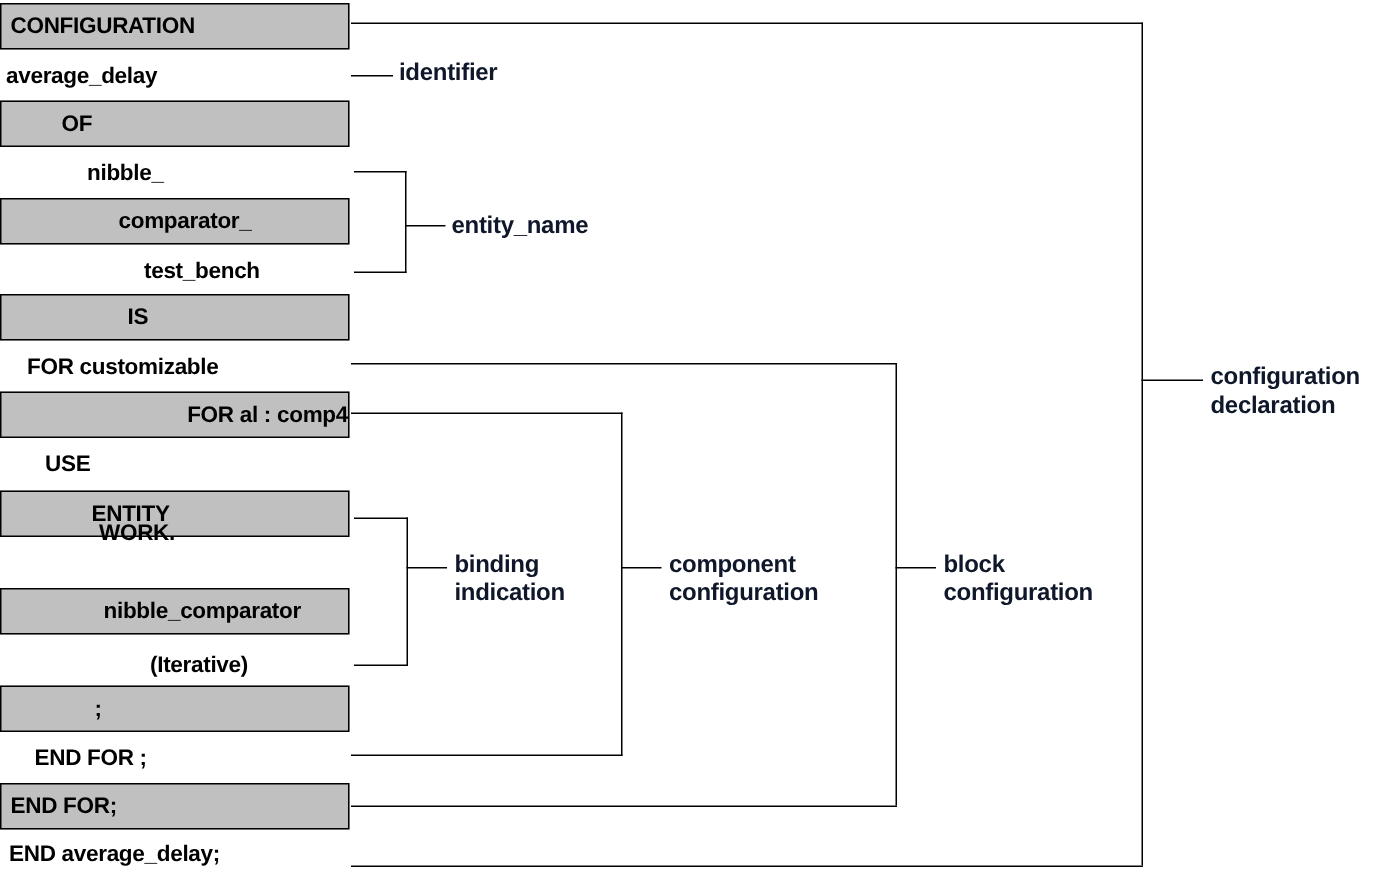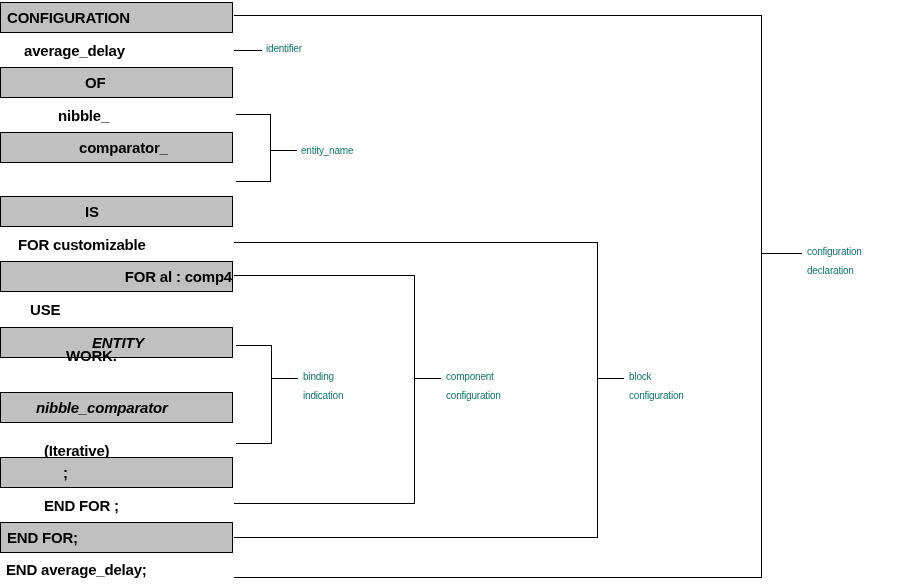--- a/index.html
+++ b/index.html
@@ -35,76 +35,79 @@
     border:none;
   }
 
   
   .hline{position:absolute;height:0;border-top:1px solid #000;}
   .vline{position:absolute;width:0;border-left:1px solid #000;}
 
   
   .label{
     position:absolute;
-    font-size:10px;
-    font-weight:normal;
-    color:#0f766e;
+    font-size:16px;
+    font-weight:bold;
+    color:#0f172a;
     line-height:19px;
     white-space:nowrap;
     letter-spacing:-0.2px;
   }
 </style>
 </head>
 <body>
 
 <div id="stage">
 
   <div class="row gray" style="top: 2px; padding-left: 6px;" id="r0">
       <span>CONFIGURATION</span>
     </div>
-  <div class="row plain" style="top: 35px; padding-left: 24px;" id="r1">
+  <div class="row plain" style="top: 35px; padding-left: 4px;" id="r1">
       <span>average_delay</span>
     </div>
-  <div class="row gray" style="top: 67px; padding-left: 84px;" id="r2">
+  <div class="row gray" style="top: 67px; padding-left: 40px;" id="r2">
       <span>OF</span>
     </div>
   <div class="row gray" style="top: 132px; padding-left: 78px;" id="r4">
       <span>comparator_</span>
     </div>
   <div class="row plain" style="top: 100px; padding-left: 58px;" id="r3">
       <span>nibble_</span>
+    </div>
+  <div class="row plain" style="top: 165px; padding-left: 96px;" id="r5">
+      <span>test_bench</span>
     </div>
   <div class="row gray" style="top: 196px; padding-left: 84px;" id="r6">
       <span>IS</span>
     </div>
   <div class="row plain" style="top: 229px; padding-left: 18px; align-items: center;" id="r7">
       <span>FOR customizable</span>
     </div>
   <div class="row gray" style="top: 261px; padding-left: 32px; justify-content: flex-end;" id="r8">
       <span>FOR al : comp4</span>
     </div>
   <div class="row plain" style="top: 294px; padding-left: 30px;" id="r9">
       <span>USE</span>
     </div>
-  <div class="row gray" style="top: 327px; padding-left: 91px; font-style: italic;" id="r10">
+  <div class="row gray" style="top: 327px; padding-left: 60px;" id="r10">
       <span>ENTITY</span>
     </div>
   <div class="row plain" style="top: 340px; padding-left: 66px;" id="r11">
       <span>WORK.</span>
     </div>
-  <div class="row gray" style="top: 392px; padding-left: 35px; font-style: italic;" id="r12">
+  <div class="row gray" style="top: 392px; padding-left: 68px;" id="r12">
       <span>nibble_comparator</span>
     </div>
-  <div class="row plain" style="top: 428px; padding-left: 44px; align-items: flex-end;" id="r13">
+  <div class="row plain" style="top: 428px; padding-left: 100px;" id="r13">
       <span>(Iterative)</span>
     </div>
   <div class="row gray" style="top: 457px; padding-left: 62px;" id="r14">
       <span>;</span>
     </div>
-  <div class="row plain" style="top: 490px; padding-left: 44px;" id="r15">
+  <div class="row plain" style="top: 490px; padding-left: 23px;" id="r15">
       <span>END FOR ;</span>
     </div>
   <div class="row gray" style="top: 522px; padding-left: 6px;" id="r16">
       <span>END FOR;</span>
     </div>
   <div class="row plain" style="top: 554px; padding-left: 6px;" id="r17">
       <span>END average_delay;</span>
     </div>
 
   <div class="hline" style="left:234px;top:15px;width:528px;"></div>

